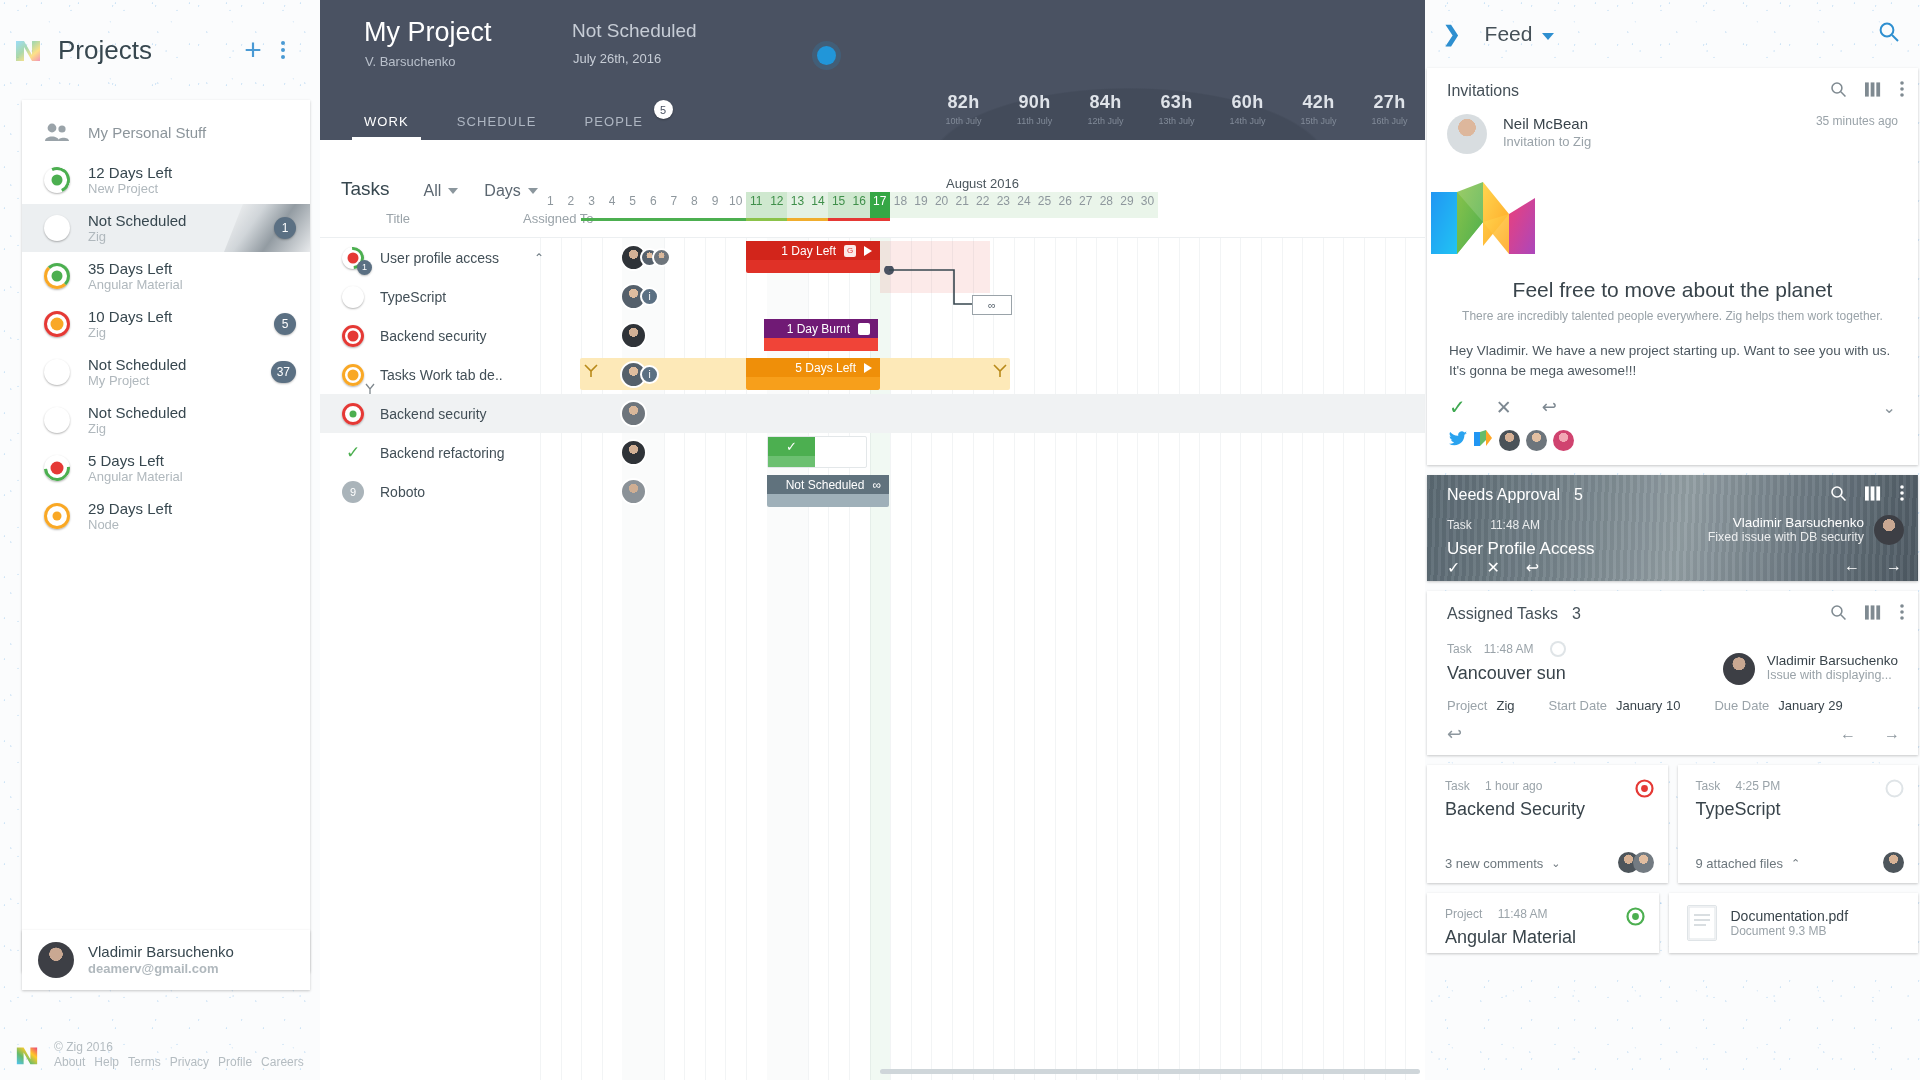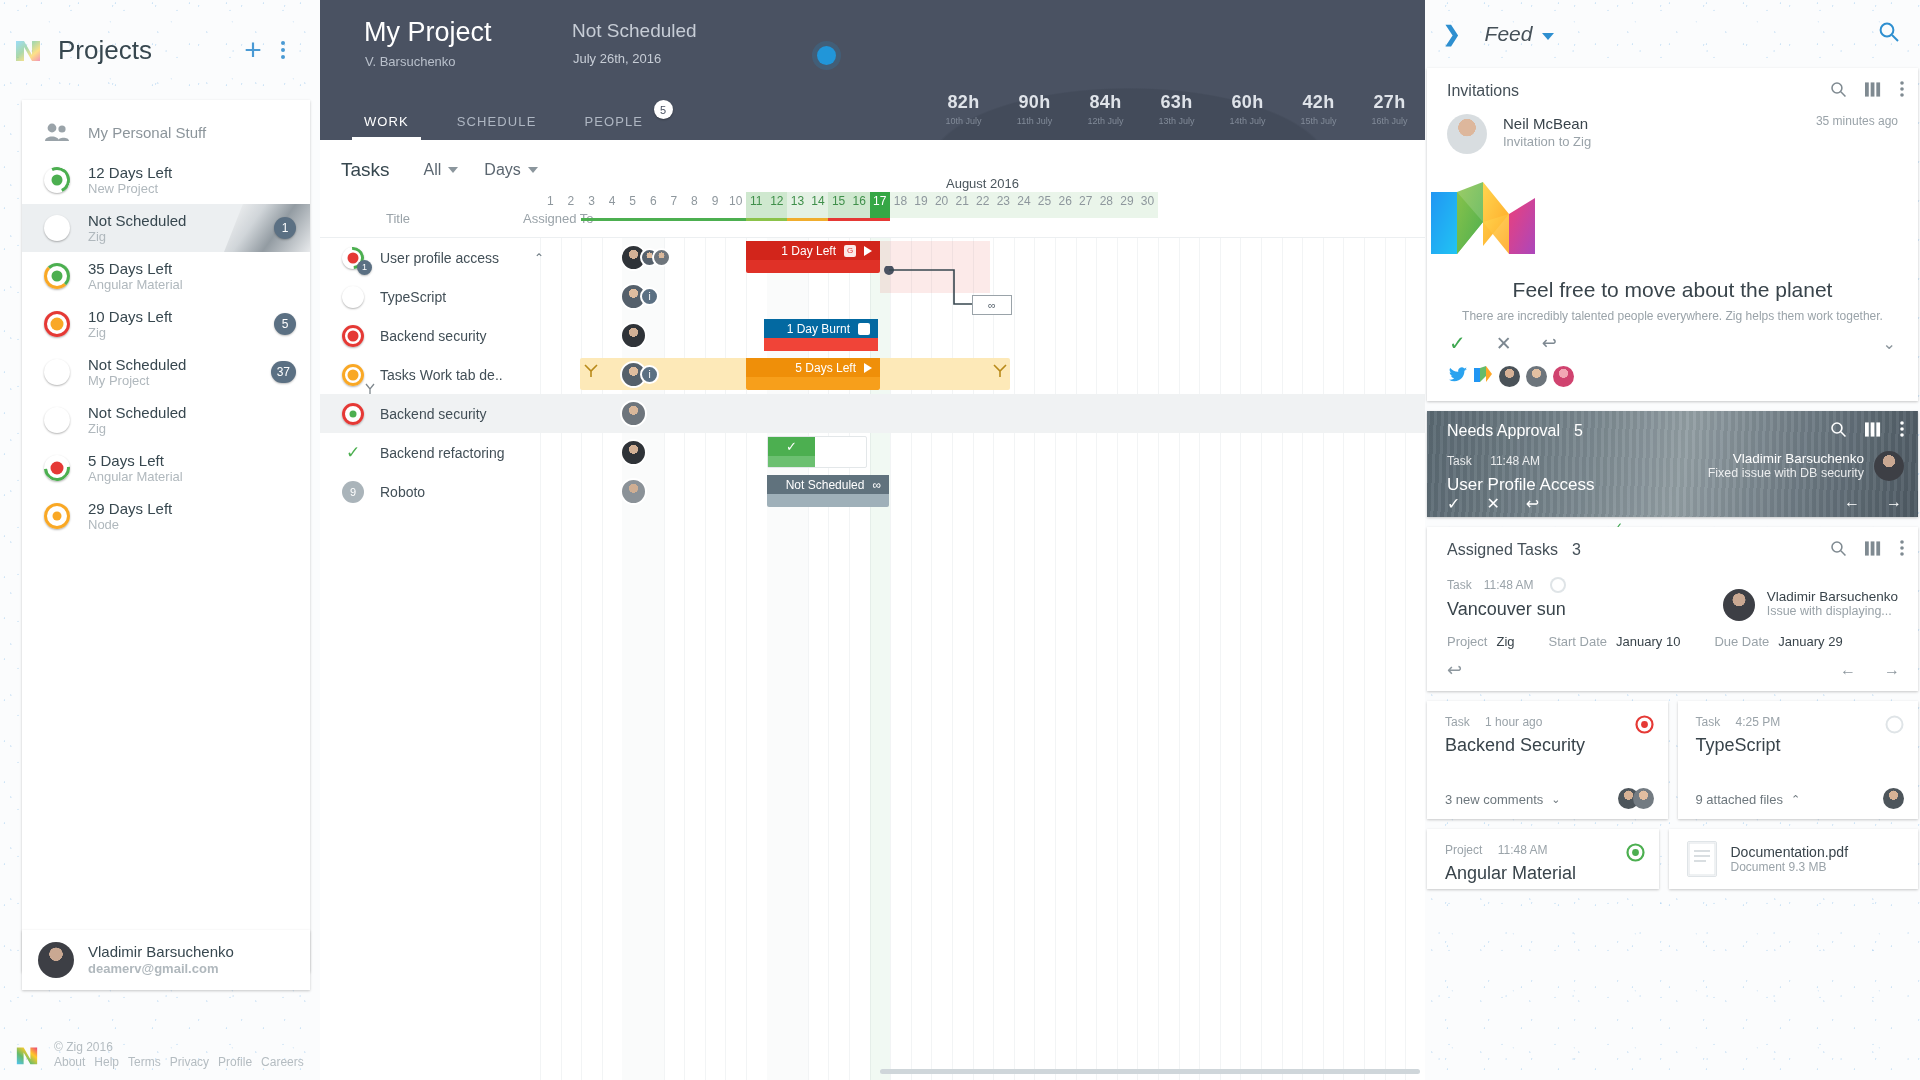--- a/index.html
+++ b/index.html
@@ -90,21 +90,21 @@
   .tab.active:after{content:"";position:absolute;left:-12px;right:-12px;bottom:0;height:3px;background:#fff;}
   .tab-badge{position:absolute;right:-30px;top:-14px;width:19px;height:19px;border-radius:50%;
     background:#fff;color:#4a5262;font-size:11px;display:flex;align-items:center;justify-content:center;
     box-shadow:0 1px 2px rgba(0,0,0,.3);}
   .hours{position:absolute;right:0;bottom:14px;display:flex;}
   .hcell{width:71px;text-align:center;}
   .hcell b{display:block;font-size:18px;color:#dfe3e9;font-weight:700;letter-spacing:.3px;}
   .hcell span{display:block;font-size:9px;color:#828b99;margin-top:3px;}
 
   
-  .toolbar{height:60px;display:flex;align-items:center;padding-left:21px;background:#fff;}
+  .toolbar{height:60px;display:flex;align-items:flex-end;padding-left:21px;background:#fff;}
   .tb-tasks{font-size:19px;color:#37474f;margin-right:34px;}
   .tb-drop{font-size:16px;color:#5b6670;margin-right:26px;display:flex;align-items:center;gap:7px;cursor:pointer;}
   .caret{width:0;height:0;border-left:5px solid transparent;border-right:5px solid transparent;
     border-top:6px solid #8b969d;}
 
   
   .cols{height:38px;display:flex;align-items:center;font-size:13px;color:#9aa3a9;
     border-bottom:1px solid #eceff1;}
 
   
@@ -145,21 +145,21 @@
     justify-content:flex-end;gap:8px;padding-right:8px;font-size:12px;color:#fff;}
   .bar-sub{position:absolute;left:0;right:0;bottom:0;height:13px;}
   .sq{width:12px;height:12px;border-radius:2px;background:rgba(255,255,255,.9);
      display:flex;align-items:center;justify-content:center;font-size:8px;color:#d33;}
   .play{width:0;height:0;border-left:8px solid #fff;border-top:5px solid transparent;border-bottom:5px solid transparent;}
 
   
   .feed{position:absolute;left:1425px;top:0;width:495px;height:1080px;}
   .feed-head{height:68px;display:flex;align-items:center;padding:0 20px 0 18px;}
   .feed-arrow{color:#2e8fd0;font-size:21px;margin-right:24px;cursor:pointer;font-weight:600;}
-  .feed-title{font-size:21px;color:#455058;margin-right:10px;font-style:italic;}
+  .feed-title{font-size:21px;color:#455058;margin-right:10px;}
   .feed-caret{width:0;height:0;border-left:6px solid transparent;border-right:6px solid transparent;
     border-top:7px solid #2e8fd0;margin-top:5px;}
   .feed-search{margin-left:auto;color:#2e8fd0;}
   .card{background:#fff;box-shadow:0 1px 3px rgba(0,0,0,.12),0 1px 2px rgba(0,0,0,.10);margin:0 2px 10px 2px;}
   .card-head{height:46px;display:flex;align-items:center;padding:0 14px 0 20px;}
   .card-h-t{font-size:16px;color:#455058;}
   .card-h-n{font-size:16px;color:#455058;margin-left:14px;}
   .card-acts{margin-left:auto;display:flex;gap:18px;align-items:center;color:#7f8a91;}
   .inv-row{display:flex;padding:0 20px 6px 20px;align-items:flex-start;}
   .inv-av{width:40px;height:40px;border-radius:50%;margin-right:16px;flex:0 0 auto;
@@ -531,21 +531,21 @@
           </div>
         </div>
         <div style="position:absolute;left:340px;top:3px;width:110px;height:52px;background:rgba(224,49,39,.10)"></div>
         <svg style="position:absolute;left:344px;top:28px;width:110px;height:40px">
           <circle cx="5" cy="4" r="5" fill="#4a5262"></circle>
           <path d="M5 4 H70 V38 H96" stroke="#37474f" stroke-width="1.6" fill="none"></path>
         </svg>
         <div style="position:absolute;left:432px;top:57px;width:40px;height:20px;border:1.5px solid #9aa3a9;background:#fff;display:flex;align-items:center;justify-content:center;font-size:11px;color:#5b6670">∞</div>
 
         <div class="bar" style="left:224px;width:114px;background:#f04438;top:81px">
-          <div class="bar-lab" style="background:#0369a1">
+          <div class="bar-lab" style="background:#701a75">
             <span>1 Day Burnt</span>
             <span class="sq" style="background:#fff"></span>
           </div>
           <div class="bar-sub" style="background:#f04438"></div>
         </div>
 
         <div class="bar" style="left:40px;width:166px;background:#fde9b8;top:120px;border-radius:2px 0 0 2px"></div>
         <div class="bar" style="left:206px;width:134px;background:#f79f1b;top:120px">
           <div class="bar-lab" style="background:#ef8f09">
             <span>5 Days Left</span>
@@ -750,20 +750,21 @@
         </defs>
         <polygon points="4,76 4,14 30,14 30,76" fill="url(#g1)"></polygon>
         <polygon points="30,14 30,76 56,44" fill="url(#g2)"></polygon>
         <polygon points="56,4 56,44 30,76 30,14" fill="url(#g2)" opacity="0.85"></polygon>
         <polygon points="56,4 82,36 56,68" fill="url(#g3)"></polygon>
         <polygon points="82,36 82,76 108,76 108,20" fill="url(#g4)"></polygon>
         <polygon points="56,44 82,76 82,36" fill="url(#g3)" opacity="0.9"></polygon>
       </svg>
       <div class="inv-head">Feel free to move about the planet</div>
       <div class="inv-sub">There are incredibly talented people everywhere. Zig helps them work together.</div>
+      <div class="inv-msg">Hey Vladimir. We have a new project starting up. Want to see you with us. It's gonna be mega awesome!!!</div>
       <div class="act-row">
         <span class="ok">✓</span>
         <span class="no">✕</span>
         <span class="reply">↩</span>
         <span class="chev-d">⌄</span>
       </div>
       <div class="mini-row">
         <span><svg width="18" height="15" viewBox="0 0 18 15">
               <path d="M18 2 a7 7 0 0 1-2 .6 3.5 3.5 0 0 0 1.5-2 7 7 0 0 1-2.2.9 3.5 3.5 0 0 0-6 3.2A10 10 0 0 1 1.2 1 3.5 3.5 0 0 0 2.3 5.7 3.4 3.4 0 0 1 .7 5.3v0a3.5 3.5 0 0 0 2.8 3.4 3.5 3.5 0 0 1-1.6.1 3.5 3.5 0 0 0 3.3 2.4A7 7 0 0 1 0 12.7a10 10 0 0 0 5.4 1.6c6.5 0 10-5.4 10-10v-.5A7 7 0 0 0 18 2z" fill="#2aa3ef"></path>
             </svg></span>

